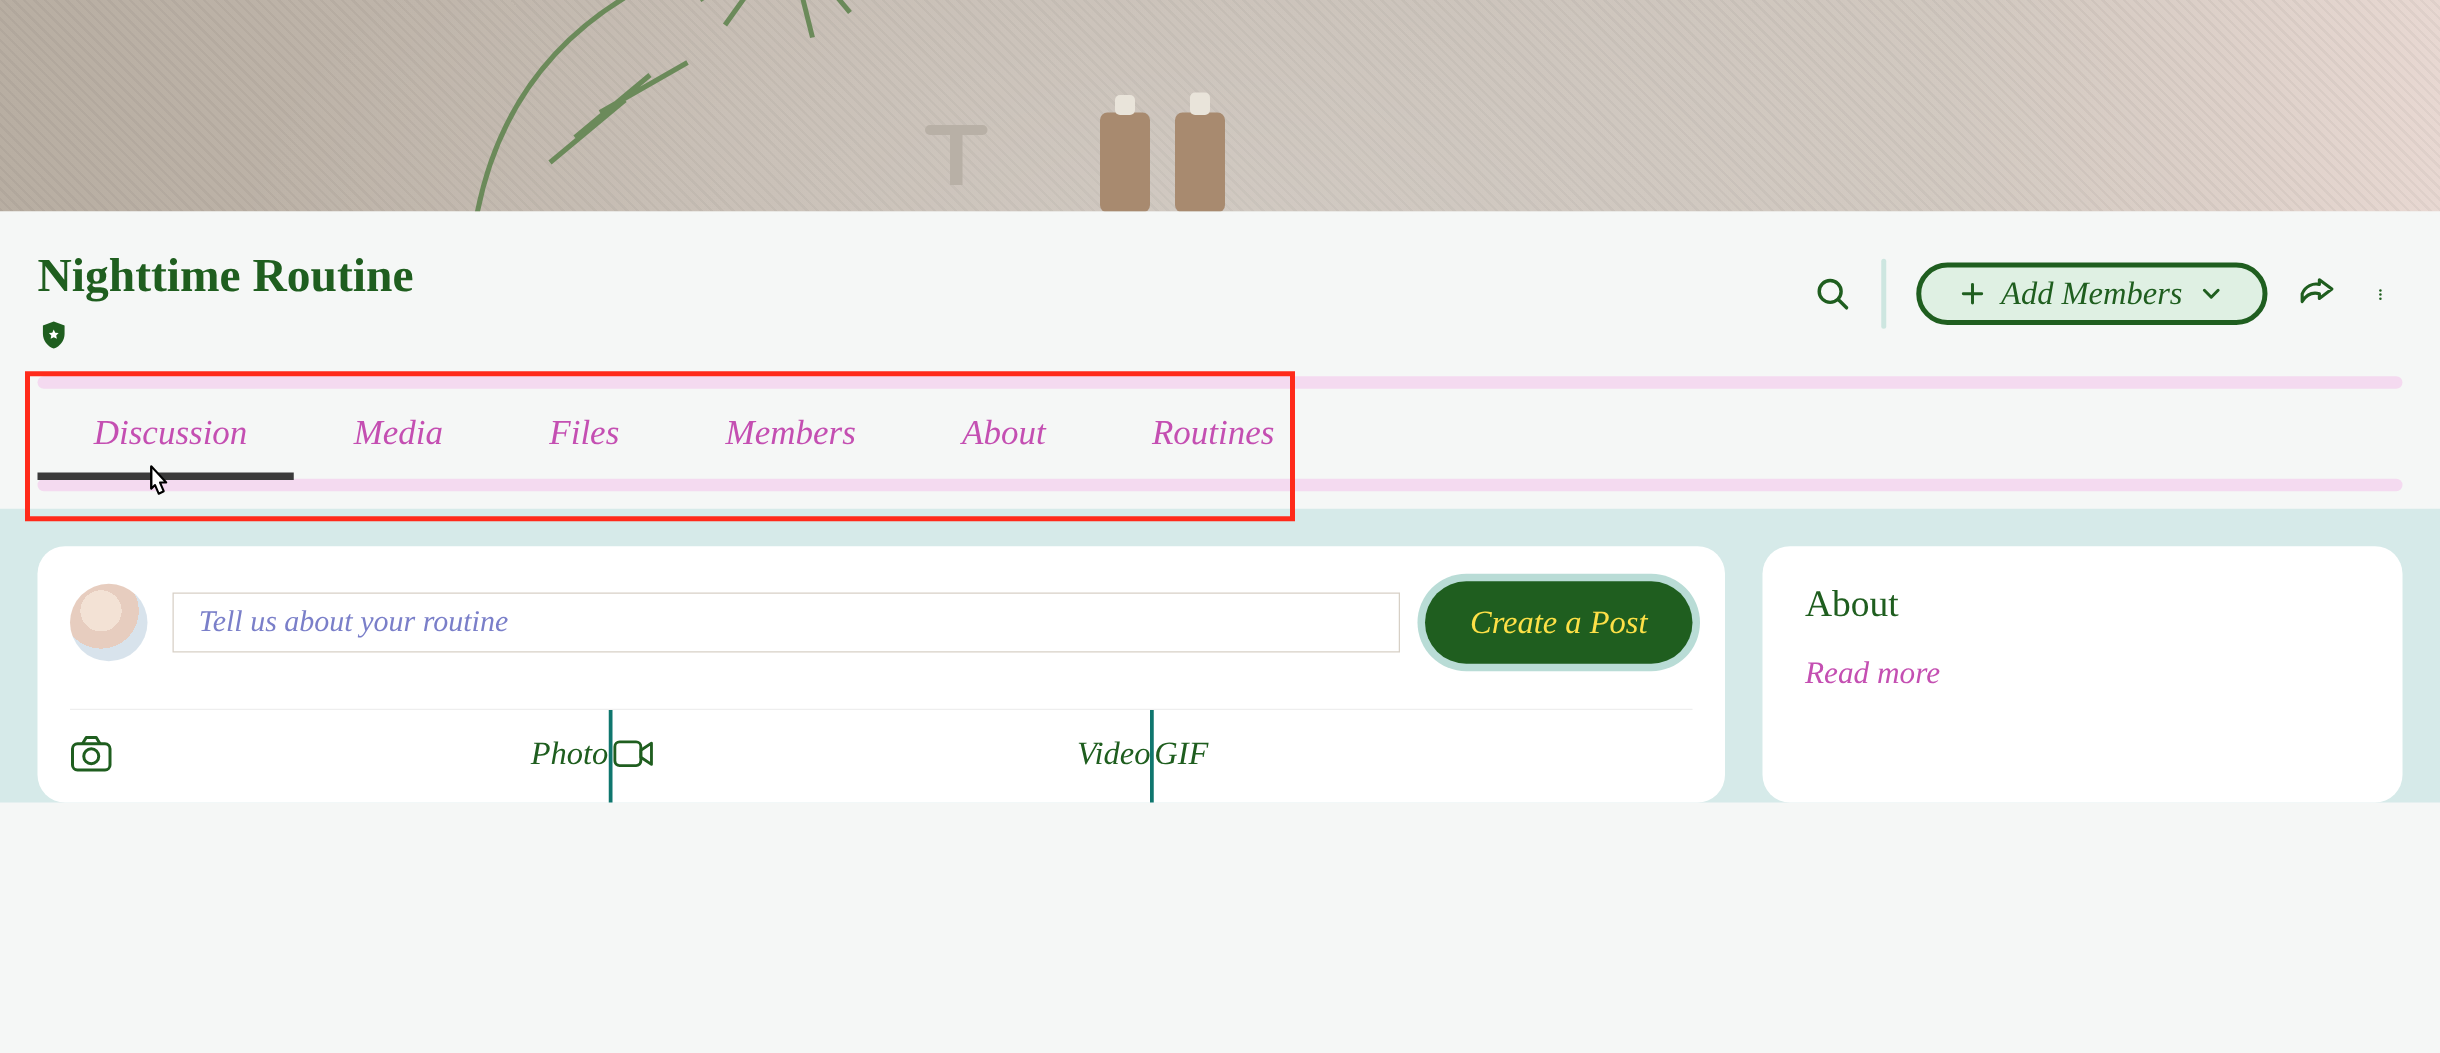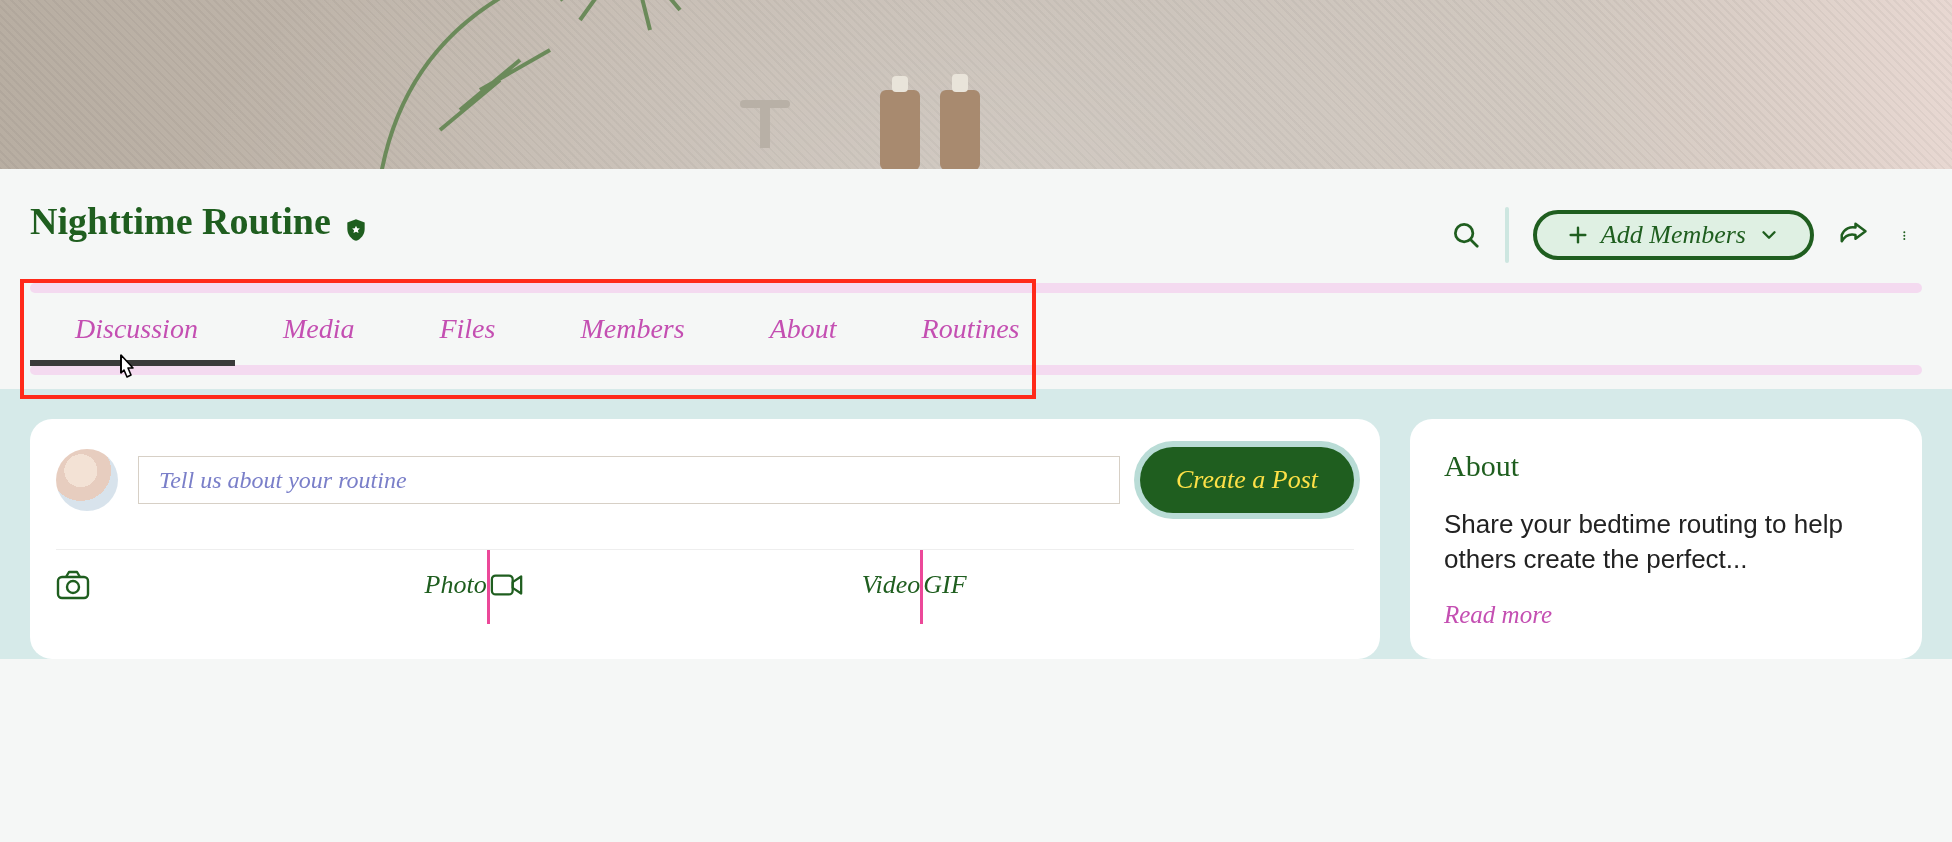--- a/index.html
+++ b/index.html
@@ -47,21 +47,21 @@
 
   
   .header {
     display: flex;
     align-items: flex-start;
     justify-content: space-between;
     padding: 30px 30px 20px 30px;
     background: #f5f7f6;
   }
   .title-block { display: flex; flex-direction: column; gap: 6px; }
-  .title-row { display: flex; align-items: flex-end; gap: 12px; }
+  .title-row { display: flex; align-items: flex-start; gap: 12px; flex-direction: column; }
   .group-title {
     font-size: 38px;
     color: #1f5e1f;
     font-style: normal;
     font-family: Georgia, serif;
   }
   .shield-icon {
     width: 26px; height: 26px;
     display: inline-flex; align-items: center; justify-content: center;
   }
@@ -219,21 +219,21 @@
     align-items: center;
     justify-content: space-between;
     gap: 12px;
     padding: 20px 0 24px 0;
     cursor: pointer;
     font-size: 26px;
     font-style: italic;
     color: #1f5e1f;
     font-family: Georgia, serif;
   }
-  .attach-item + .attach-item { border-left: 3px solid #ec4899; gap: 14px; }
+  .attach-item + .attach-item { border-left: 3px solid #0f766e; gap: 14px; }
   .attach-item svg { width: 34px; height: 30px; }
 
   .right-card {
     width: 512px;
     padding: 30px 34px;
   }
   .about-title {
     font-size: 30px;
     color: #1f5e1f;
     font-family: Georgia, serif;
@@ -364,16 +364,15 @@
         <span>Video</span>
       </div>
       <div class="attach-item">
         <span>GIF</span>
       </div>
     </div>
   </div>
 
   <div class="card right-card">
     <div class="about-title">About</div>
-    <div class="about-text">Share your bedtime routing to help others create the perfect...</div>
     <div class="read-more">Read more</div>
   </div>
 </div>
 
 </body></html>

